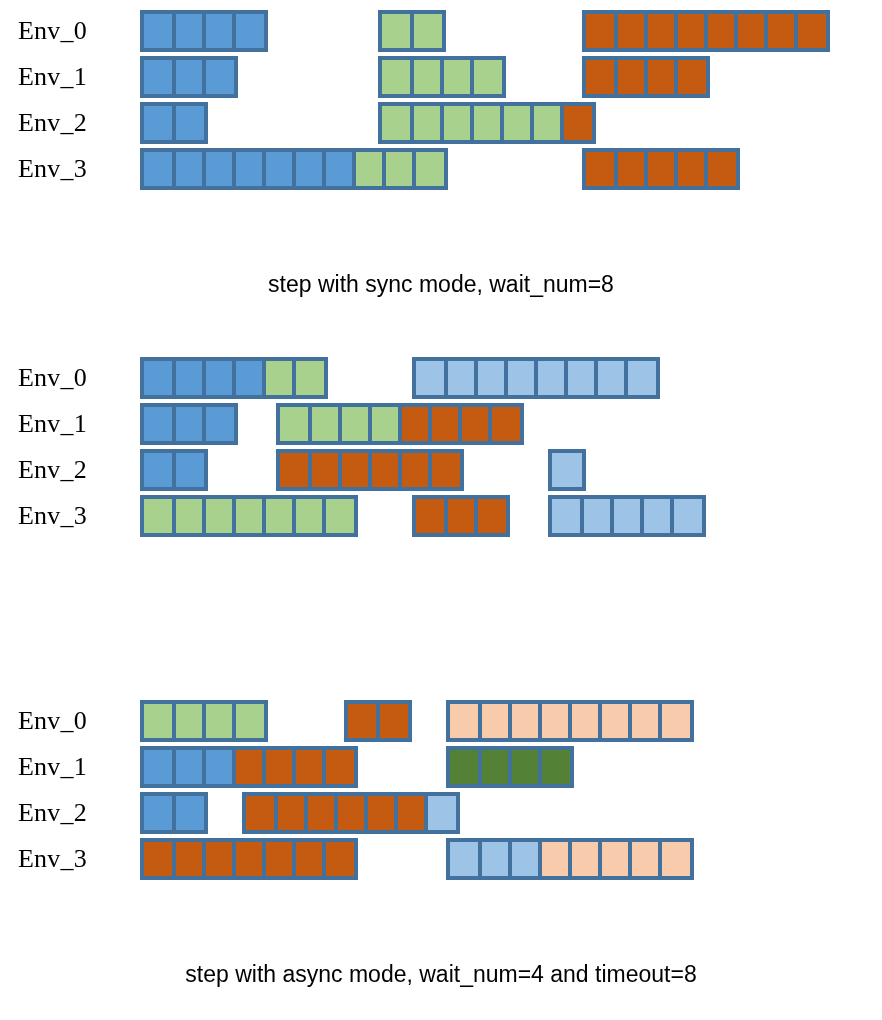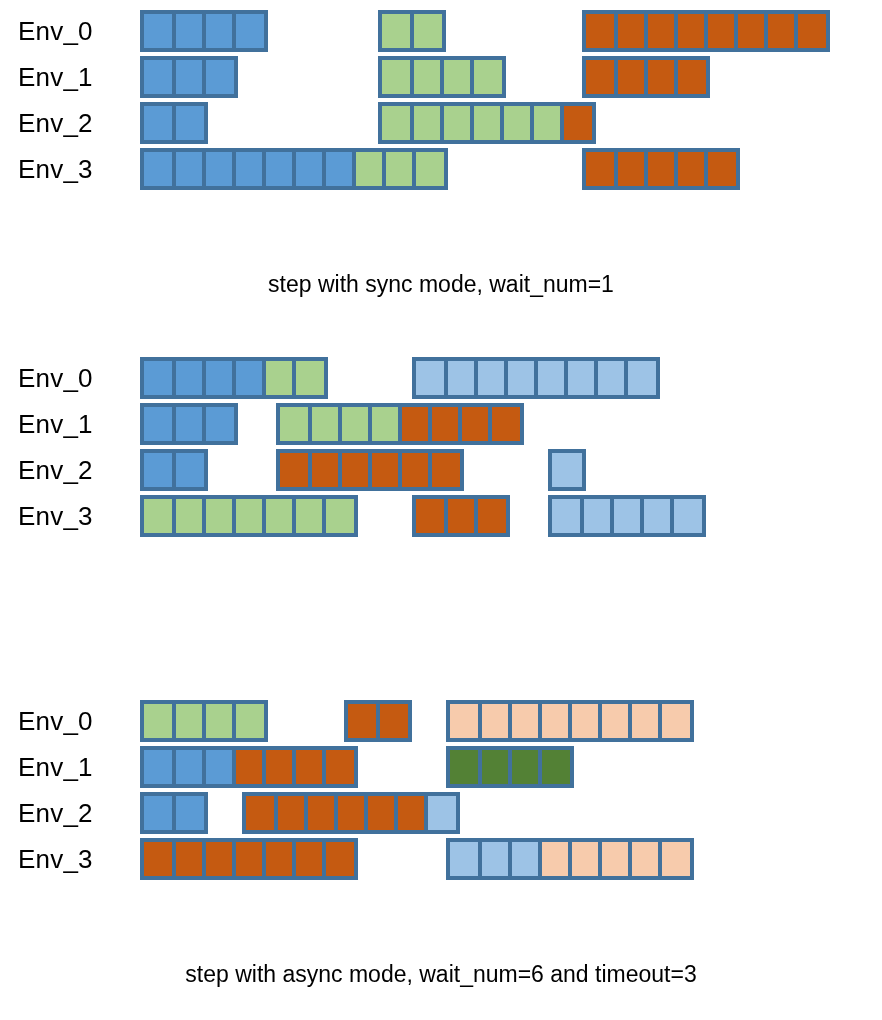--- a/index.html
+++ b/index.html
@@ -21,20 +21,21 @@
     position: relative;
     width: 882px;
     height: 1020px;
   }
 
   
   .panel {
     position: absolute;
     left: 0;
     width: 882px;
+    font-family: Liberation Serif, serif;
   }
 
   
   .env-row {
     position: relative;
     height: 46px;
     width: 882px;
   }
 
   .env-label {
@@ -173,21 +174,21 @@
         </div>
         <div class="block" style="left: 582px;">
           <div class="cell c-orange" style="background: rgb(197, 90, 17);"></div>
           <div class="cell c-orange" style="background: rgb(197, 90, 17);"></div>
           <div class="cell c-orange" style="background: rgb(197, 90, 17);"></div>
           <div class="cell c-orange" style="background: rgb(197, 90, 17);"></div>
           <div class="cell c-orange" style="background: rgb(197, 90, 17);"></div>
         </div>
       </div>
     </div>
-    <div class="caption" style="top: 272px;">step with sync mode, wait_num=1</div>
+    <div class="caption" style="top: 272px;">step with sync mode, wait_num=8</div>
     <div class="panel" style="top: 355px;">
       <div class="env-row">
         <span class="env-label">Env_0</span>
         <div class="block" style="left: 140px;">
           <div class="cell c-blue" style="background: rgb(91, 155, 213);"></div>
           <div class="cell c-blue" style="background: rgb(91, 155, 213);"></div>
           <div class="cell c-blue" style="background: rgb(91, 155, 213);"></div>
           <div class="cell c-blue" style="background: rgb(91, 155, 213);"></div>
           <div class="cell c-green" style="background: rgb(169, 209, 142);"></div>
           <div class="cell c-green" style="background: rgb(169, 209, 142);"></div>
@@ -338,14 +339,14 @@
           <div class="cell c-lightblue" style="background: rgb(157, 195, 230);"></div>
           <div class="cell c-lightblue" style="background: rgb(157, 195, 230);"></div>
           <div class="cell c-peach" style="background: rgb(247, 203, 172);"></div>
           <div class="cell c-peach" style="background: rgb(247, 203, 172);"></div>
           <div class="cell c-peach" style="background: rgb(247, 203, 172);"></div>
           <div class="cell c-peach" style="background: rgb(247, 203, 172);"></div>
           <div class="cell c-peach" style="background: rgb(247, 203, 172);"></div>
         </div>
       </div>
     </div>
-    <div class="caption" style="top: 962px;">step with async mode, wait_num=6 and timeout=3</div>
+    <div class="caption" style="top: 962px;">step with async mode, wait_num=4 and timeout=8</div>
   </div>
 
 </body></html>

